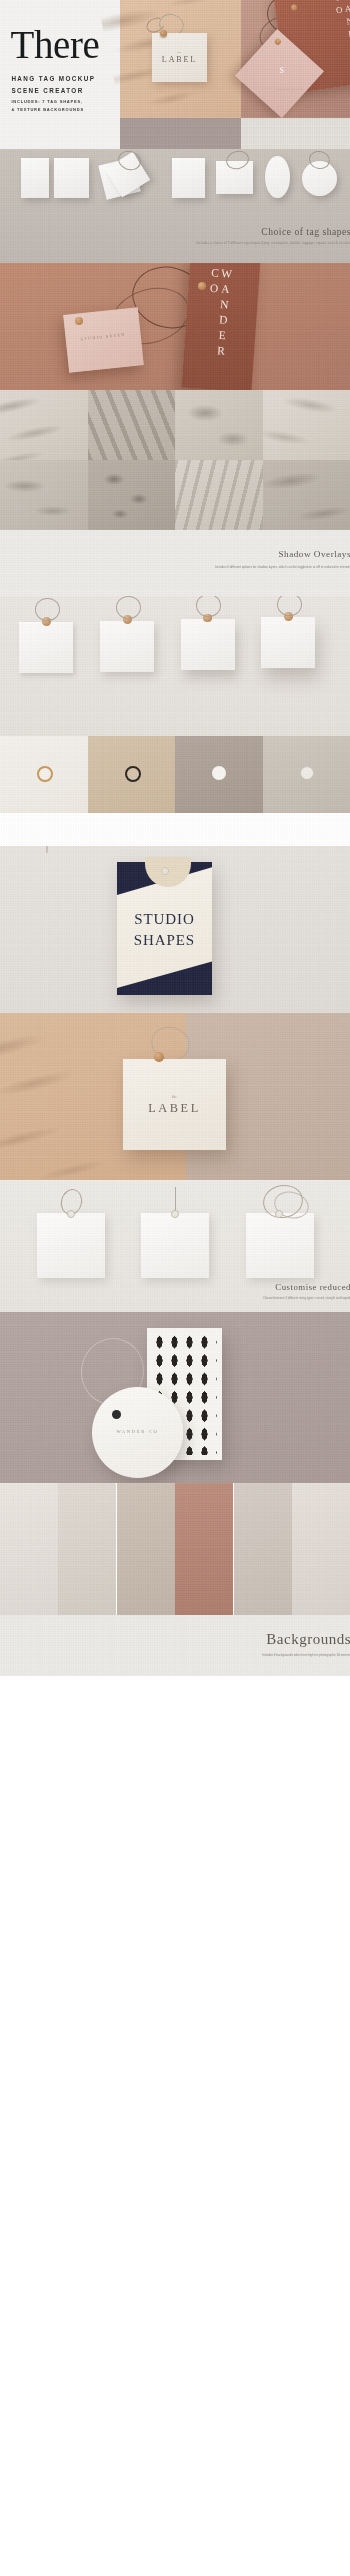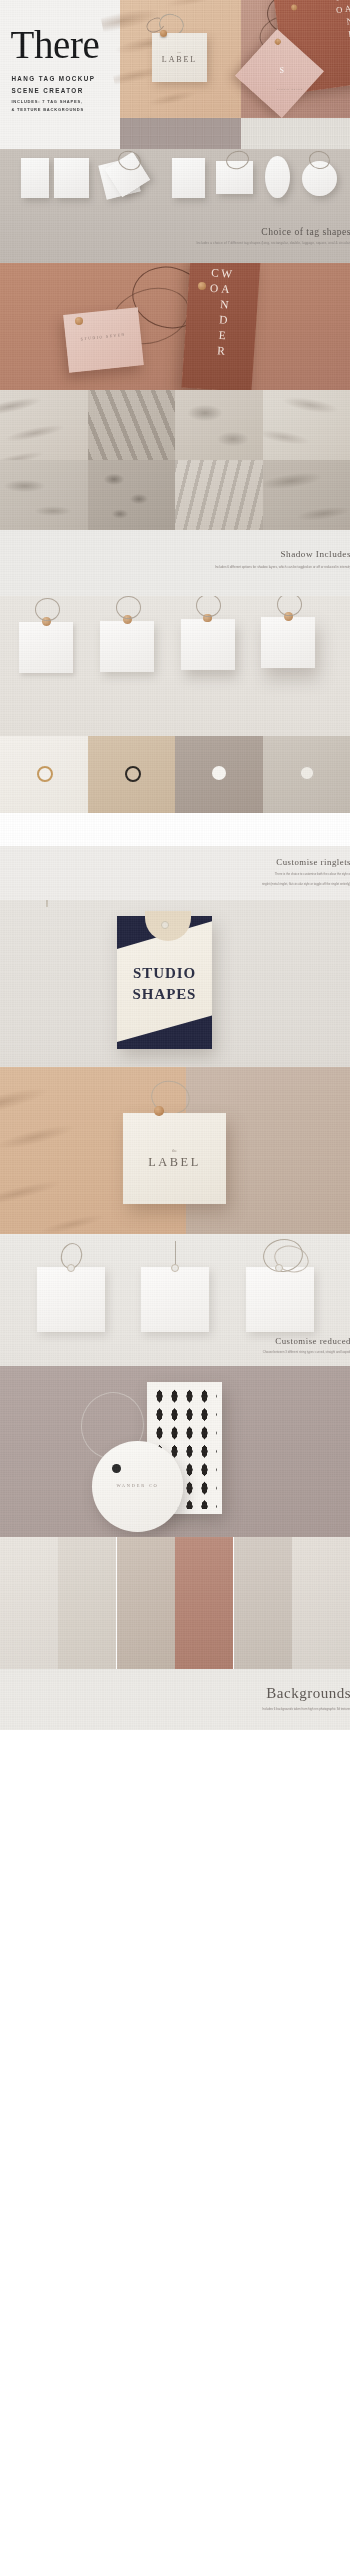--- a/index.html
+++ b/index.html
@@ -200,21 +200,20 @@
   #ringcap{ height:54px; background:#efedea; }
   #ringcap .cap-title{ font-size:8.8px; padding-top:10.5px; }
   #ringcap .cap-sub{ font-size:2.9px; margin-top:5.3px; }
 
   
   #studio{ height:167px; background:linear-gradient(170deg,#e7e4df,#dfdbd5); }
   #studio .tag{
     position:absolute; left:117px; top:16px; width:95px; height:133px;
     background:linear-gradient(160deg,#f7f3ea,#efe9dd);
     box-shadow:4.4px 8px 16px rgba(110,100,90,.30);
-    font-weight:bold;
   }
   #studio .navy1{ position:absolute; left:0; top:0; width:95px; height:35px;
     background:#22253f; clip-path:polygon(0 0,95px 0,95px 5.3px,0 33px); }
   #studio .navy2{ position:absolute; left:0; bottom:0; width:95px; height:37px;
     background:#22253f; clip-path:polygon(0 30px,95px 3.5px,95px 37px,0 37px); }
   #studio .cream{ position:absolute; left:28px; top:-5.3px; width:46px; height:30px;
     background:#e6d9c3; border-radius:0 0 23px 23px; }
   #studio .t1{ position:absolute; left:0; right:0; top:49px; text-align:center;
     font-family:"Liberation Serif", serif; font-size:15px; color:#2b2e44; letter-spacing:0.9px; }
   #studio .t2{ position:absolute; left:0; right:0; top:70px; text-align:center;
@@ -385,21 +384,21 @@
     </div>
     <div class="cell" style="left:175px;top:70px;background:linear-gradient(150deg,#dad4cc,#cac2b8);">
       <div style="position:absolute;inset:0;background:repeating-linear-gradient(104deg,rgba(100,90,80,.22) 0 3.5px,transparent 3.5px 12.3px);"></div>
     </div>
     <div class="cell" style="left:263px;top:70px;width:88px;background:linear-gradient(150deg,#c4bcb2,#b4aba1);">
       <div style="position:absolute;inset:0;background:radial-gradient(ellipse 39px 8.8px at 32px 21px,rgba(92,82,72,.32),transparent 70%),radial-gradient(ellipse 33px 7px at 56px 53px,rgba(92,82,72,.28),transparent 72%);transform:rotate(-8deg) scale(1.15);"></div>
     </div>
   </section>
 
   <section class="sec grain caption-wrap" id="shadowcap">
-    <div class="cap-title">Shadow Includes</div>
+    <div class="cap-title">Shadow Overlays</div>
     <div class="cap-sub">Includes 6 different options for shadow layers, which can be toggled on or off or reduced in intensity</div>
   </section>
 
   <section class="sec grain" id="cshadow">
     <div class="card" style="left:19.3px;top:26px;width:54px;height:51px;box-shadow:1.8px 2.6px 4.4px rgba(120,110,100,.22);"></div>
     <div class="card" style="left:100px;top:24.6px;width:54px;height:51px;box-shadow:2.6px 5.3px 8.8px rgba(120,110,100,.28);"></div>
     <div class="card" style="left:181px;top:23px;width:54px;height:51px;box-shadow:3.5px 8px 11.4px rgba(120,110,100,.30);"></div>
     <div class="card" style="left:261px;top:21px;width:54px;height:51px;box-shadow:4.4px 11.4px 16px rgba(120,110,100,.32);"></div>
     <div style="position:absolute;left:42px;top:21px;width:8.8px;height:8.8px;border-radius:50%;background:radial-gradient(circle at 35% 30%,#e0bb93,#b07c4c);"></div>
     <div style="position:absolute;left:123px;top:19.3px;width:8.8px;height:8.8px;border-radius:50%;background:radial-gradient(circle at 35% 30%,#e0bb93,#b07c4c);"></div>
@@ -419,25 +418,20 @@
       <div style="position:absolute;left:37px;top:30px;width:16px;height:16px;border-radius:50%;border:2.6px solid #2a2622;background:#d6c3ab;"></div>
     </div>
     <div class="q" style="left:175px;background:linear-gradient(160deg,#b2a69d,#a6998f);">
       <div style="position:absolute;left:37px;top:30px;width:14px;height:14px;border-radius:50%;background:#f7f5f1;"></div>
     </div>
     <div class="q" style="left:263px;width:88px;background:linear-gradient(160deg,#cfc8bf,#c2bab0);">
       <div style="position:absolute;left:37px;top:30px;width:14px;height:14px;border-radius:50%;background:#efece6;box-shadow:inset 0 0 0 0.9px rgba(160,150,140,.5);"></div>
     </div>
   </section>
 
-  <section class="sec grain caption-wrap" id="ringcap">
-    <div class="cap-title">Customise ringlets</div>
-    <div class="cap-sub">There is the choice to customise both the colour the style of</div>
-    <div class="cap-sub">ringlet (metal ringlet, flat circular style or toggle off the ringlet entirely).</div>
-  </section>
 
   <section class="sec grain" id="studio">
     <div class="str"></div>
     <div class="tag">
       <div class="navy1"></div>
       <div class="navy2"></div>
       <div class="cream"></div>
       <div class="ring"></div>
       <div class="t1">STUDIO</div>
       <div class="t2">SHAPES</div>

